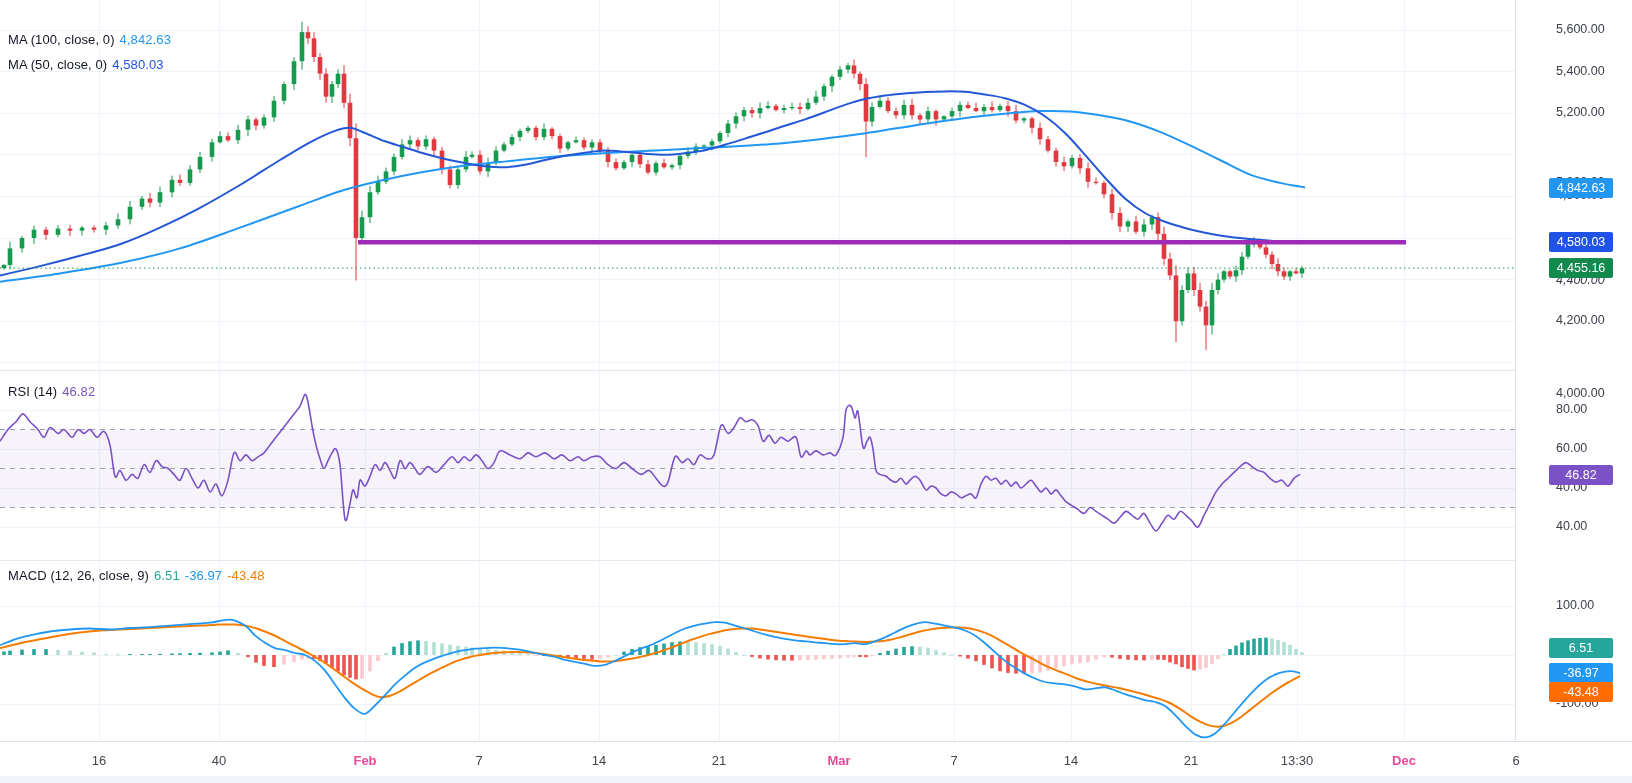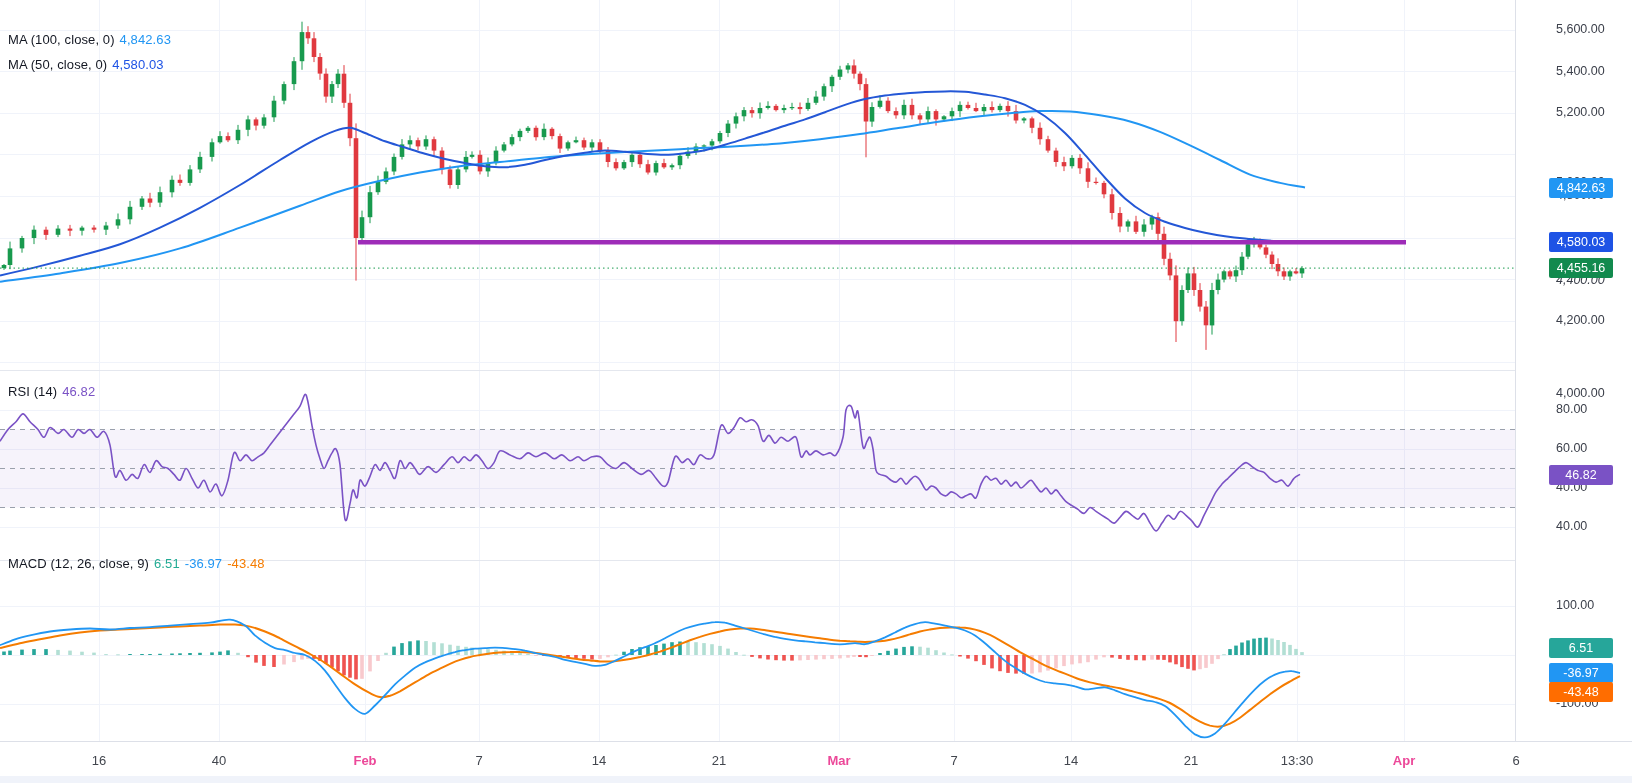--- a/index.html
+++ b/index.html
@@ -576,21 +576,21 @@
       </g>
     </svg>
 
 
   <div class="legend" style="top:32px;"><span>MA (100, close, 0)</span><span class="v" style="color:#2196f3;">4,842.63</span></div>
 
   <div class="legend" style="top:57px;"><span>MA (50, close, 0)</span><span class="v" style="color:#1e53e5;">4,580.03</span></div>
 
   <div class="legend" style="top:384px;"><span>RSI (14)</span><span class="v" style="color:#7a52c5;">46.82</span></div>
 
-  <div class="legend" style="top:556px;"><span>MACD (12, 26, close, 9)</span><span class="v" style="color:#22ab94;">6.51</span><span class="v" style="color:#2196f3;">-36.97</span><span class="v" style="color:#f57c00;">-43.48</span></div>
+  <div class="legend" style="top:568px;"><span>MACD (12, 26, close, 9)</span><span class="v" style="color:#22ab94;">6.51</span><span class="v" style="color:#2196f3;">-36.97</span><span class="v" style="color:#f57c00;">-43.48</span></div>
 
   <div id="price-axis">
       <div class="axis-label" style="top: 22px;">5,600.00</div>
       <div class="axis-label" style="top: 63.6px;">5,400.00</div>
       <div class="axis-label" style="top: 105.2px;">5,200.00</div>
       <div class="axis-label" style="top: 146.8px; margin-top: 28px;">5,000.00</div>
       <div class="axis-label" style="top: 188.4px;">4,800.00</div>
       <div class="axis-label" style="top: 230px;">4,600.00</div>
       <div class="axis-label" style="top: 273px; font-style: italic;">4,400.00</div>
       <div class="axis-label" style="top: 313.2px;">4,200.00</div>
@@ -614,19 +614,19 @@
       <div class="time-label" style="left: 219px;">40</div>
       <div class="time-label bold" style="left: 365px;">Feb</div>
       <div class="time-label" style="left: 479px;">7</div>
       <div class="time-label" style="left: 599px;">14</div>
       <div class="time-label" style="left: 719px;">21</div>
       <div class="time-label bold" style="left: 839px;">Mar</div>
       <div class="time-label" style="left: 954px;">7</div>
       <div class="time-label" style="left: 1071px;">14</div>
       <div class="time-label" style="left: 1191px;">21</div>
       <div class="time-label" style="left: 1297px;">13:30</div>
-      <div class="time-label bold" style="left: 1404px;">Apr</div>
+      <div class="time-label bold" style="left: 1404px;">Dec</div>
       <div class="time-label" style="left: 1516px;">6</div>
     </div>
   <div id="axis-border"></div>
   <div id="time-border"></div>
   <div id="bottom-strip"></div>
 </div>
 
 </body></html>

